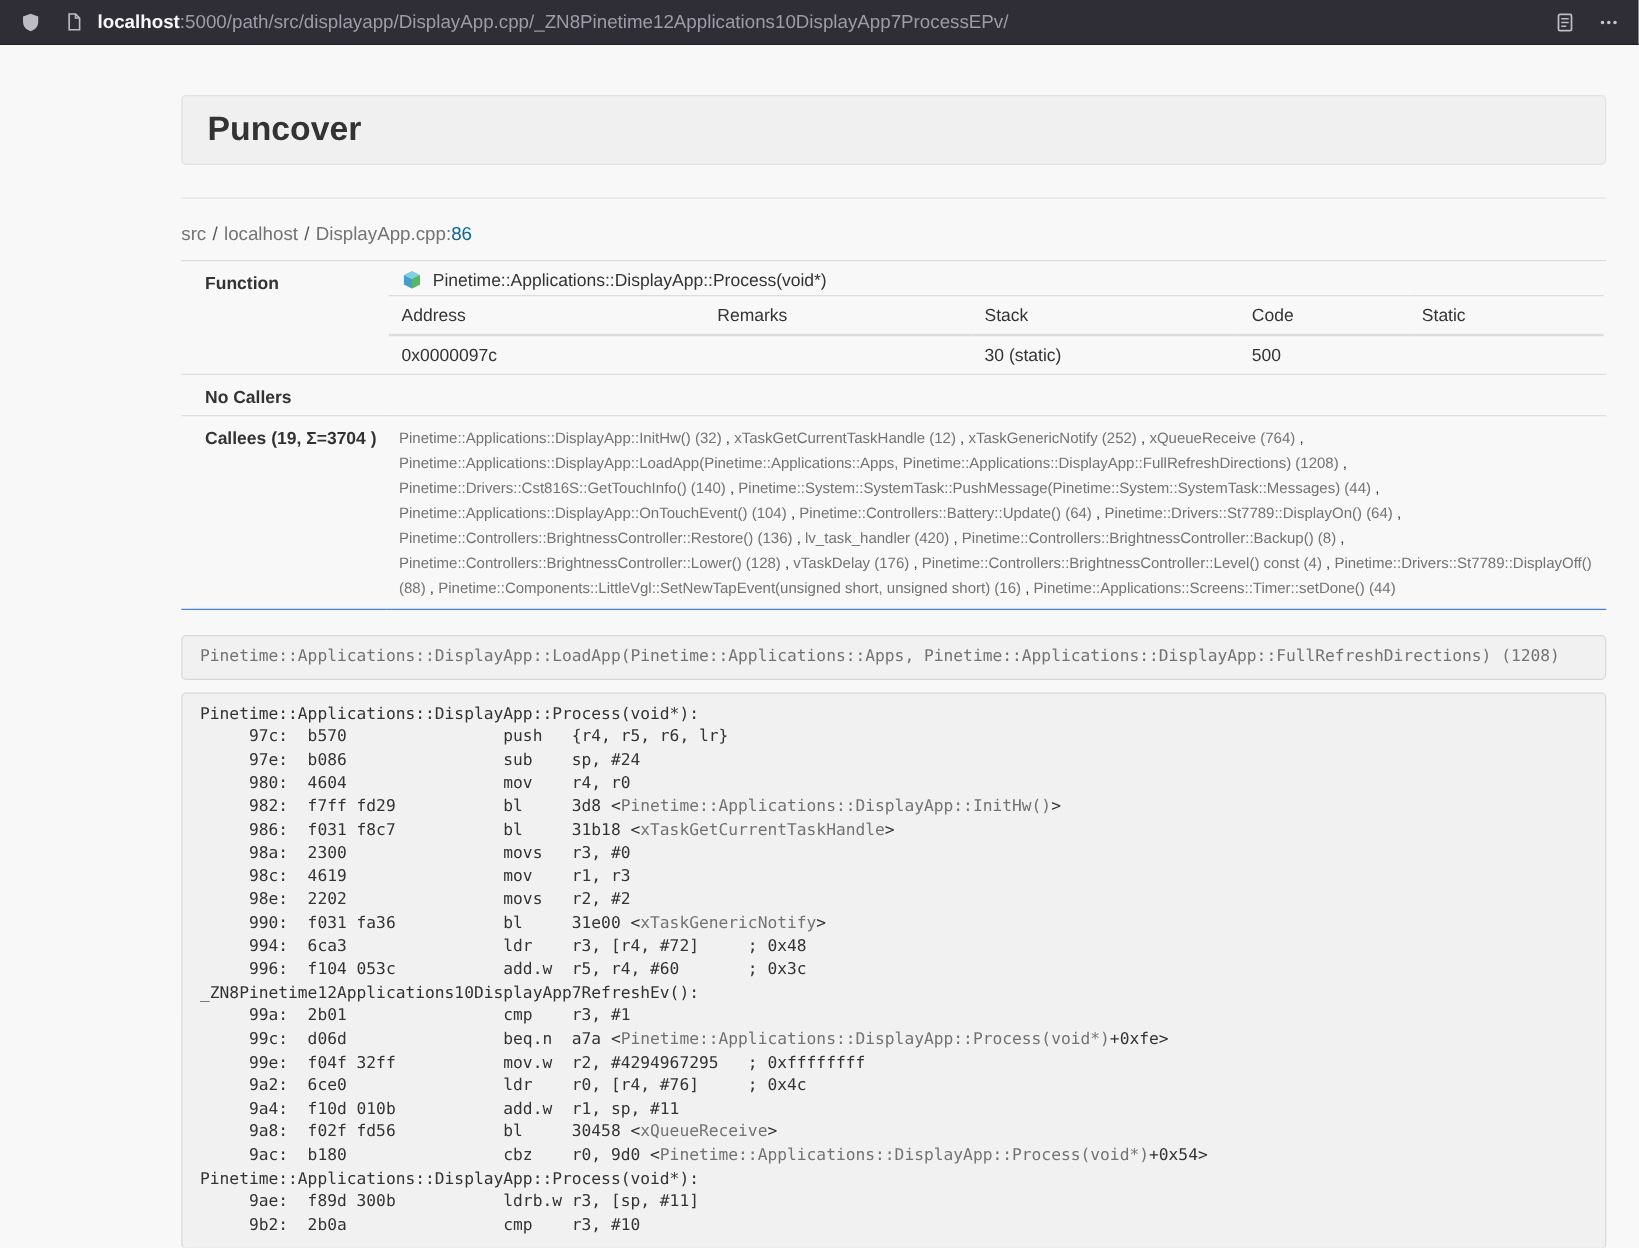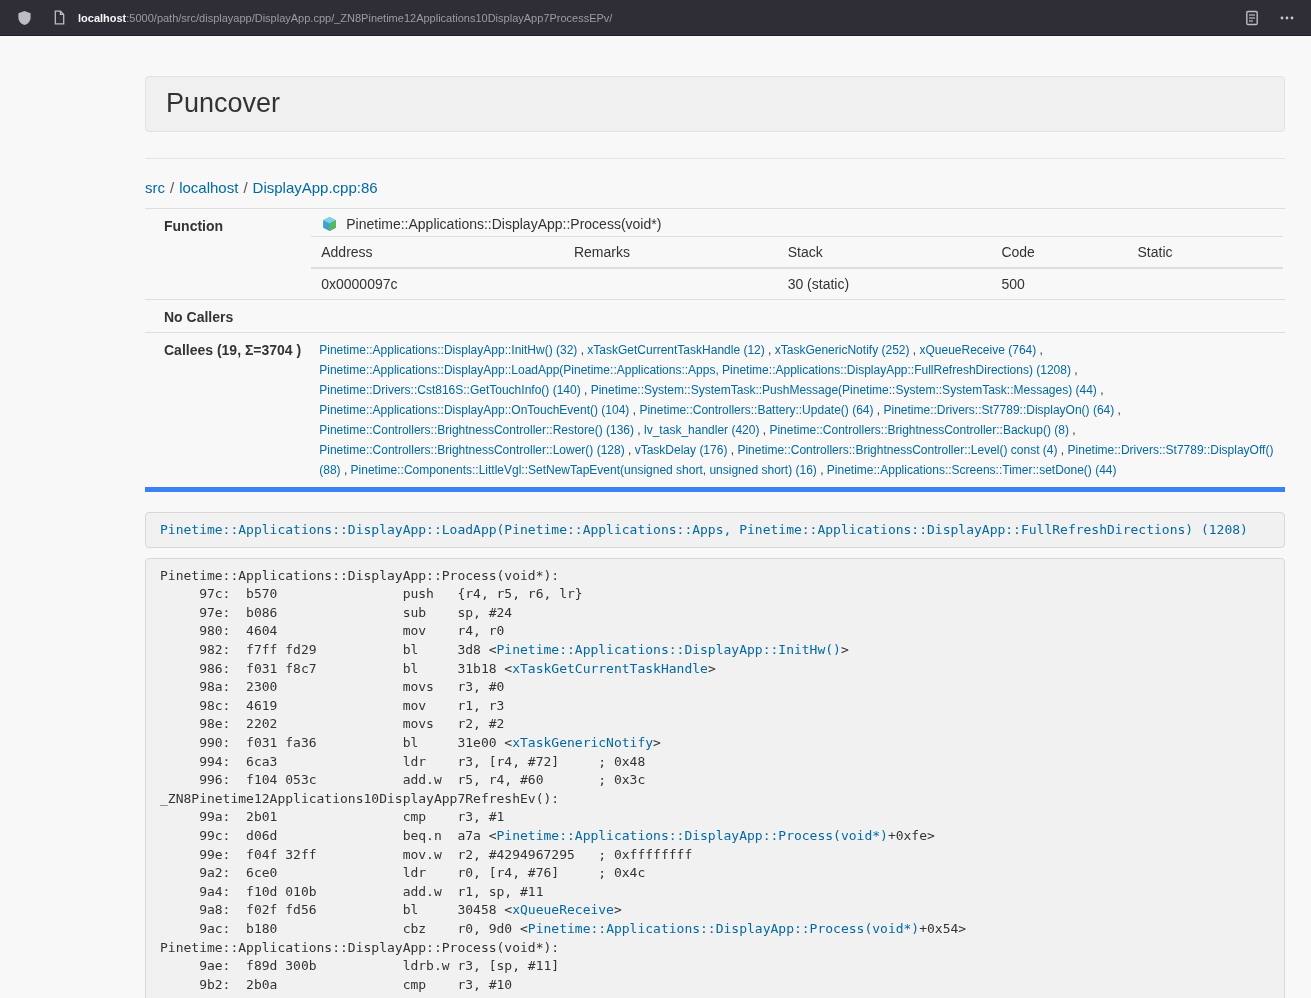--- a/index.html
+++ b/index.html
@@ -1,39 +1,39 @@
 <!DOCTYPE html>
 <html><head>
 <meta charset="utf-8">
 <style>
   *{box-sizing:border-box;margin:0;padding:0}
   html,body{width:1311px;height:998px;overflow:hidden;background:#f8f8f8;
     font-family:"Liberation Sans","DejaVu Sans",sans-serif;color:#333}
-  a.lnk{color:#0369a1;text-decoration:none;cursor:pointer}
+  a.lnk{color:#737373;text-decoration:none;cursor:pointer}
 
   
   .browser-bar{height:36px;background:#2f2e37;display:flex;align-items:center;
     padding:0 14px;gap:15px;border-bottom:1px solid #201f26}
   .tb-icon{display:inline-flex;align-items:center;justify-content:center;width:20px;height:20px;flex:0 0 auto}
   .tb-icon svg{display:block}
-  .url-bar{flex:1;display:flex;align-items:center;gap:9px;font-size:11px;min-width:0}
+  .url-bar{flex:1;display:flex;align-items:center;gap:9px;font-size:15px;min-width:0}
   .url-host{color:#f7f7fa;font-weight:bold;white-space:nowrap}
   .url-path{color:#9c9ca6;white-space:nowrap;overflow:hidden;text-overflow:ellipsis}
 
   
   .container{width:1140px;margin-left:145px}
   .title-box{margin-top:40px;background:#f0f0f0;border:1px solid #e2e2e2;border-radius:4px;padding:12px 20px}
-  .title{font-size:27px;line-height:1.1;font-weight:400;color:#333}
+  .title{font-size:27px;line-height:1.1;font-weight:700;color:#333}
   hr.rule{border:none;border-top:1px solid #e4e4e4;margin:26px 0 0}
   .breadcrumb{margin-top:20px;font-size:15px}
   .sep{color:#555;margin:0 5px}
   .line-no{color:#0369a1}
 
   
-  .info-table{width:100%;border-collapse:collapse;margin-top:12px;border-bottom:5px solid #3b82f6;font-size:14px}
+  .info-table{width:100%;border-collapse:collapse;margin-top:12px;border-bottom:1px solid #3b82f6;font-size:14px}
   .info-table > tbody > tr{border-top:1px solid #ddd}
   .row-label{width:155px;text-align:left;vertical-align:top;font-weight:bold;padding:9px 8px 7px 19px;white-space:nowrap}
   .row-content{vertical-align:top;padding:0 2px}
   .fn-line{display:flex;align-items:center;gap:8px;padding:7px 10px 3px}
   .fn-icon{width:17px;height:17px;display:inline-flex}
   .metrics{width:100%;border-collapse:collapse}
   .metrics th{text-align:left;font-weight:normal;padding:7px 10px;border-top:1px solid #ddd;border-bottom:2px solid #ddd}
   .metrics td{padding:7px 10px}
   .c-address{width:26%}.c-remarks{width:22%}.c-stack{width:22%}.c-code{width:14%}.c-static{width:16%}
   .empty-cell{padding:7px 10px}

